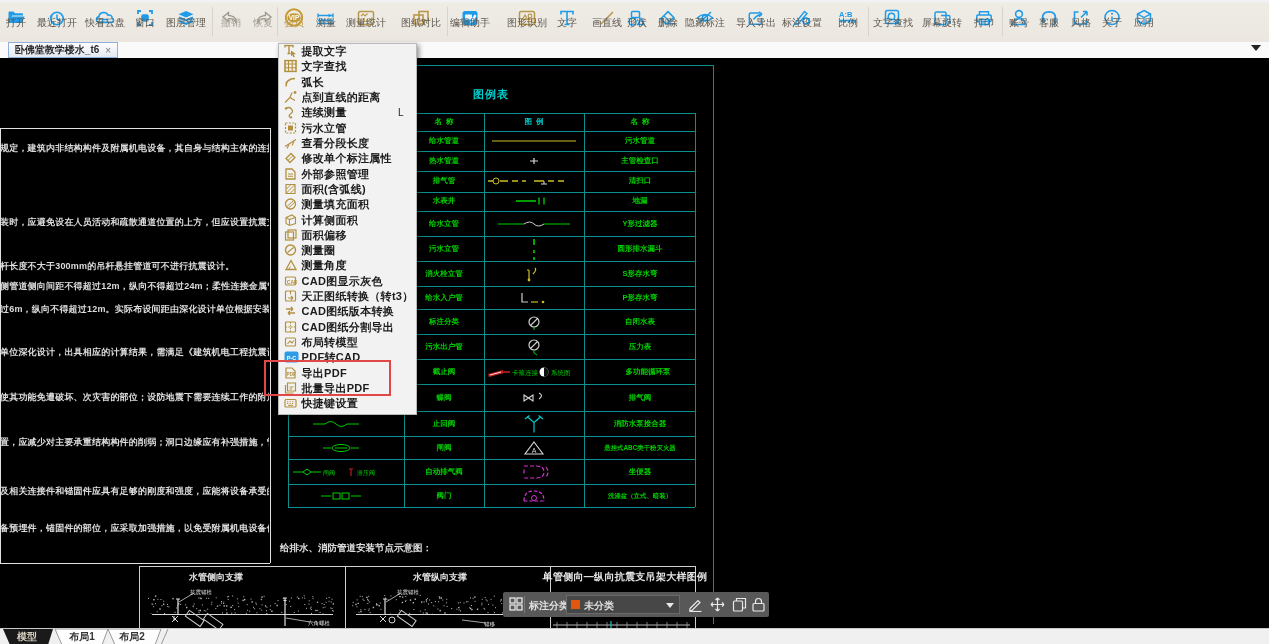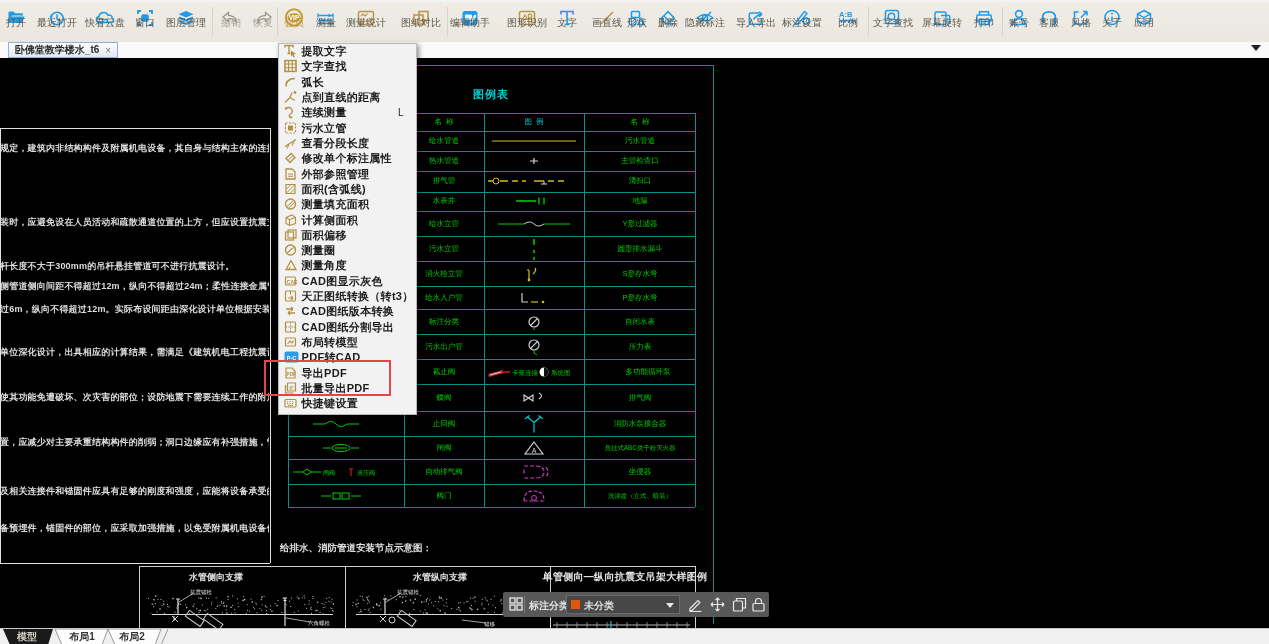--- a/index.html
+++ b/index.html
@@ -9,21 +9,21 @@
 .tbl{position:absolute;top:16px;left:0;transform:translateX(-50%);font-size:10px;letter-spacing:0;white-space:nowrap;font-weight:normal}
 .tbsep{position:absolute;top:7px;width:1px;height:29px;background:#d9d4cb}
 #tabbar{position:absolute;left:0;top:42px;width:1269px;height:16px;background:#fafafa}
 #ftab{position:absolute;left:8px;top:0px;width:110px;height:16px;background:linear-gradient(#fefefe,#e3e9f2);border:1px solid #8fb0d8;display:flex;align-items:center;justify-content:center;font-size:10px;font-weight:bold;color:#2a2a2a}
 #ftab .x{margin-left:6px;color:#777;font-weight:normal;font-size:10px}
 #collapse{position:absolute;right:8px;top:3px;width:0;height:0;border-left:5px solid transparent;border-right:5px solid transparent;border-top:6px solid #222}
 #canvas{position:absolute;left:0;top:58px;width:1269px;height:570px;background:#000;overflow:hidden}
 .hl{position:absolute;height:1px}
 .vl{position:absolute;width:1px}
 .ltx{position:absolute;left:0;width:269px;overflow:hidden;white-space:nowrap;color:#dcdcdc;font-size:9px;letter-spacing:0.2px;transform:translateY(-50%);font-weight:bold}
-.tc{position:absolute;transform:translate(-50%,-50%);white-space:nowrap;letter-spacing:0;font-weight:normal}
+.tc{position:absolute;transform:translate(-50%,-50%);white-space:nowrap;letter-spacing:0;font-weight:bold}
 .ts{position:absolute;transform:translate(-50%,-50%);line-height:0}
 .btt{position:absolute;transform:translate(-50%,-50%);color:#e4e4e4;font-size:9px;white-space:nowrap;font-weight:bold}
 #title{position:absolute;left:491px;top:36px;transform:translate(-50%,-50%);color:#00cdcd;font-size:11px;letter-spacing:1px;font-weight:bold}
 #sectlbl{position:absolute;left:280px;top:490px;transform:translateY(-50%);color:#e0e0e0;font-size:9.5px;font-weight:bold}
 #menu{position:absolute;left:277.5px;top:42.5px;width:139px;height:372.5px;background:#f2f2f2;border:1px solid #b9b9b9;box-shadow:2px 2px 5px rgba(0,0,0,.45);overflow:hidden}
 .mi{position:absolute;left:0;width:100%;height:15.31px}
 .mic{position:absolute;left:5px;top:50%;transform:translateY(-50%);line-height:0}
 .mtx{position:absolute;left:23px;top:50%;transform:translateY(-50%);font-size:11px;color:#1c1c1c;white-space:nowrap;letter-spacing:0.3px;font-weight:bold}
 .msh{position:absolute;right:12px;top:50%;transform:translateY(-50%);font-size:10px;color:#222}
 #redbox{position:absolute;left:264px;top:360px;width:127px;height:36px;border:2px solid #e04848;z-index:30}

